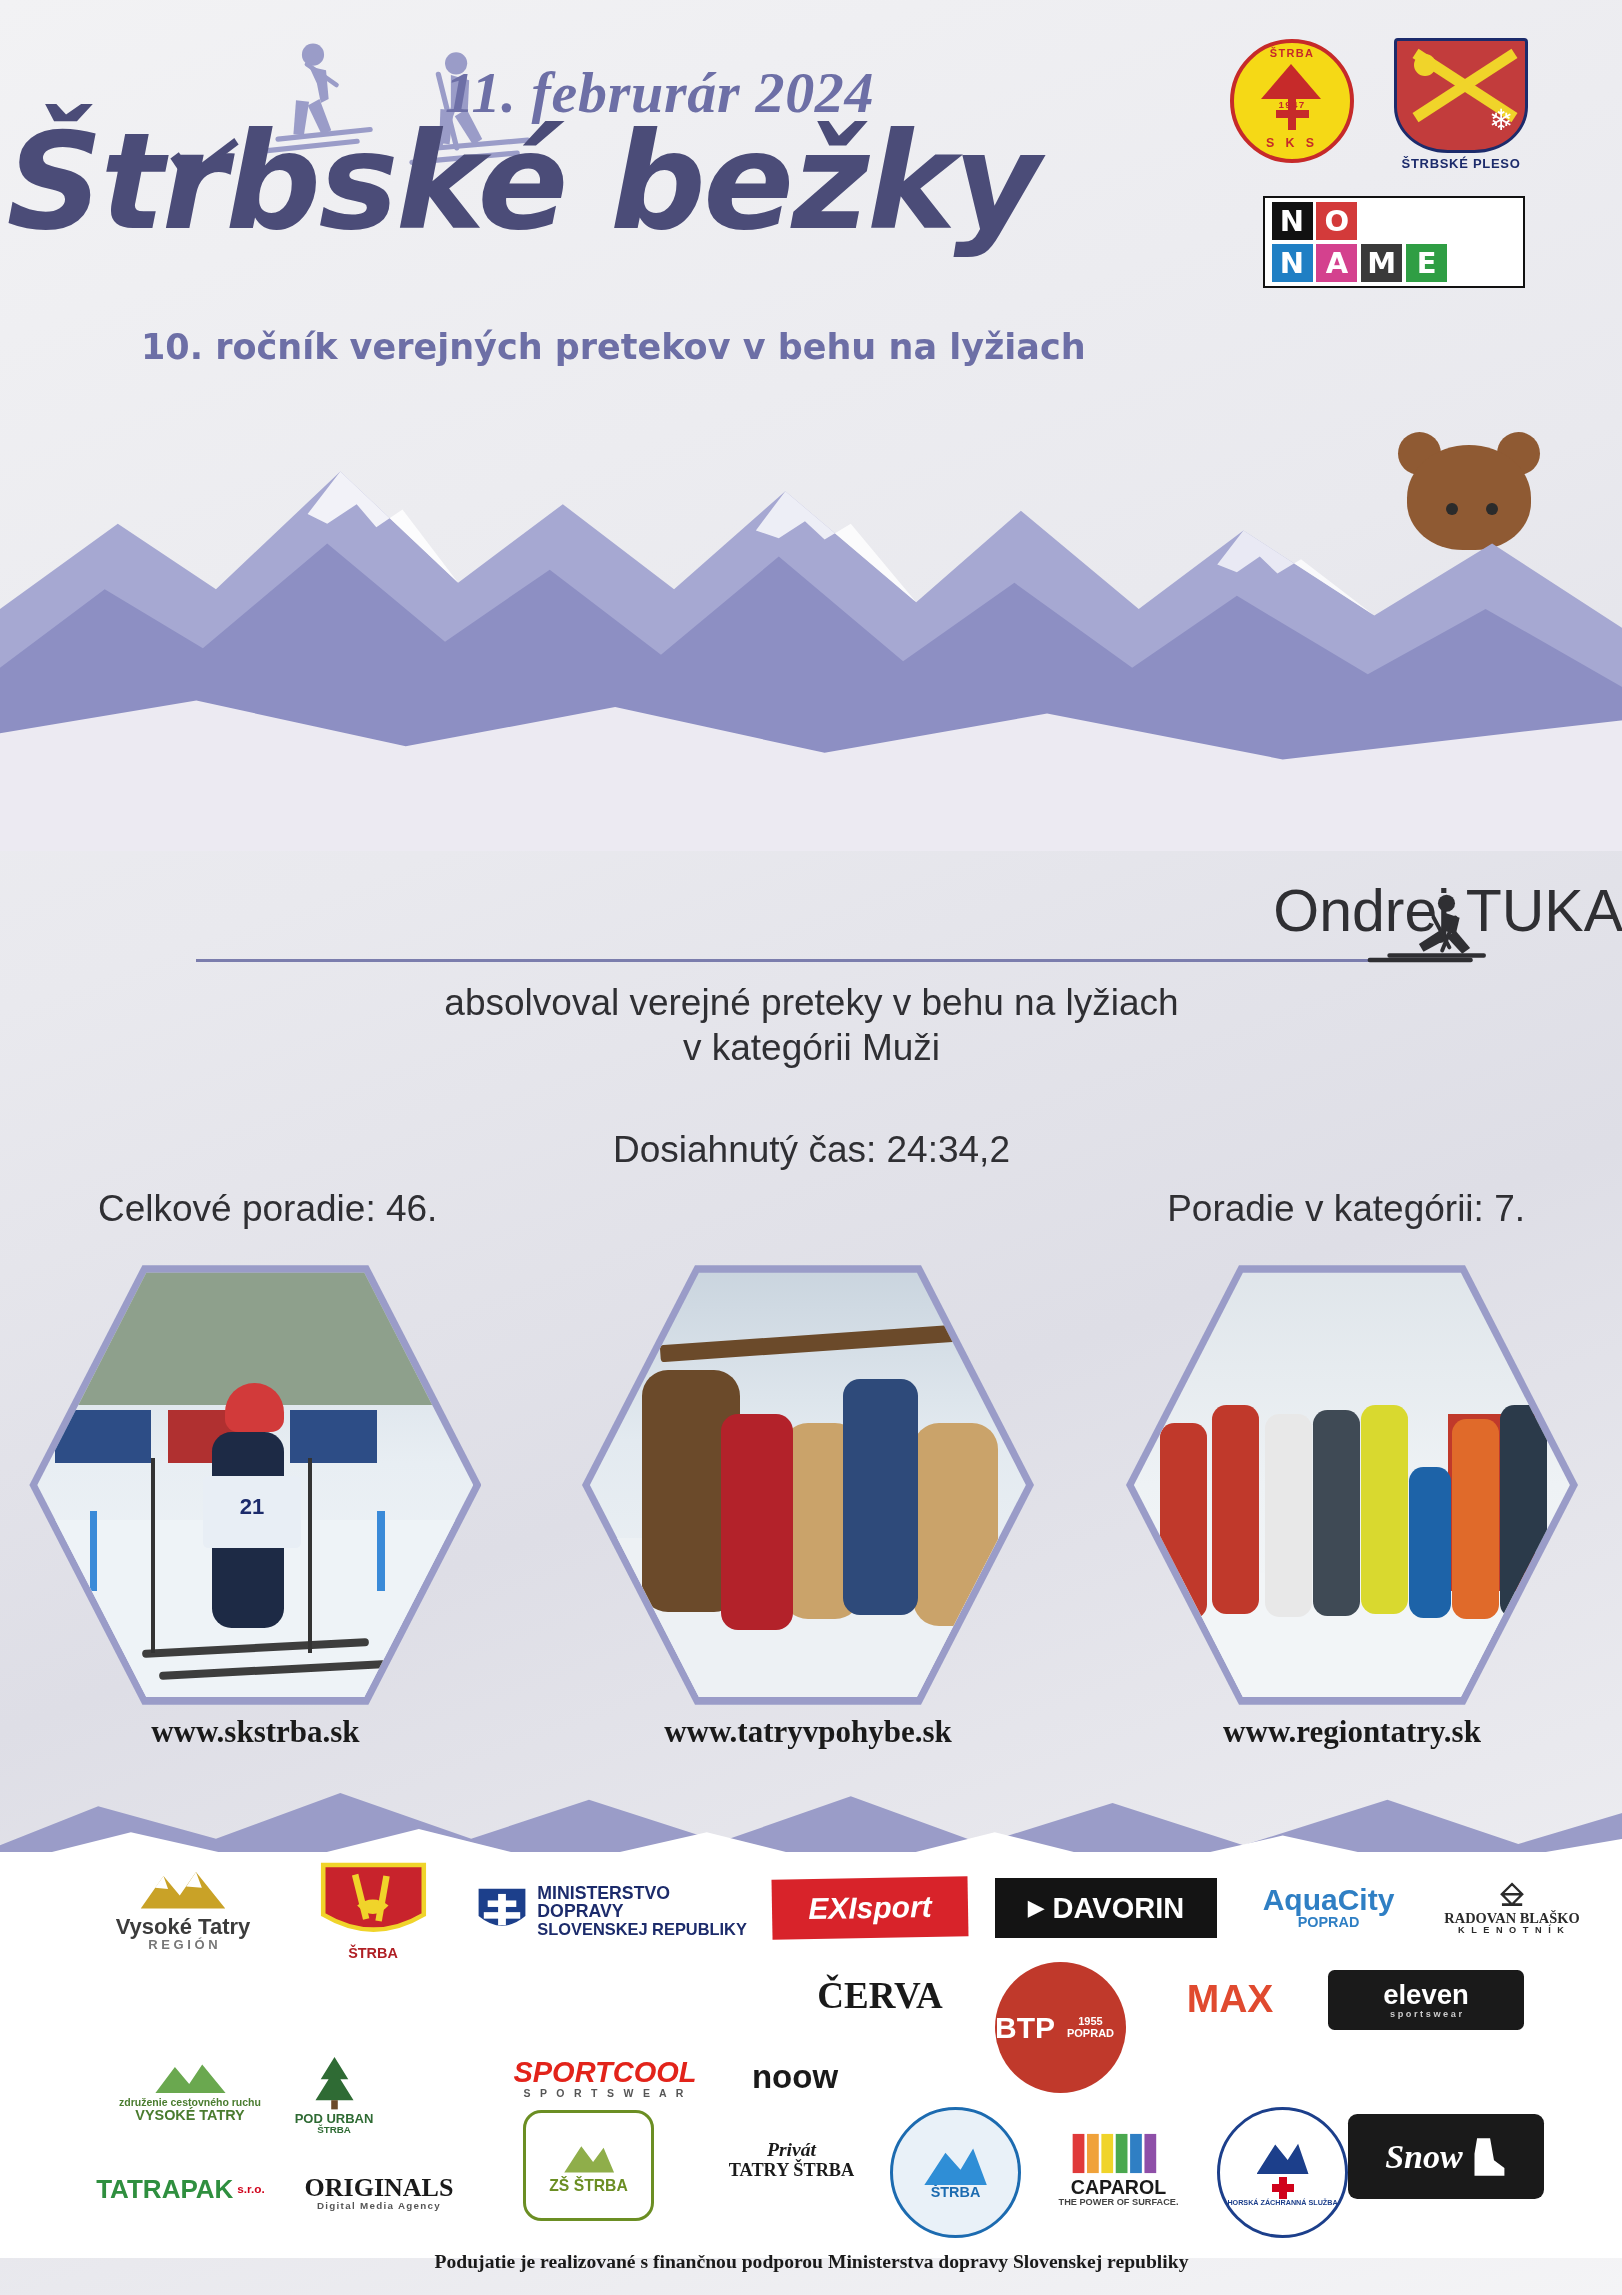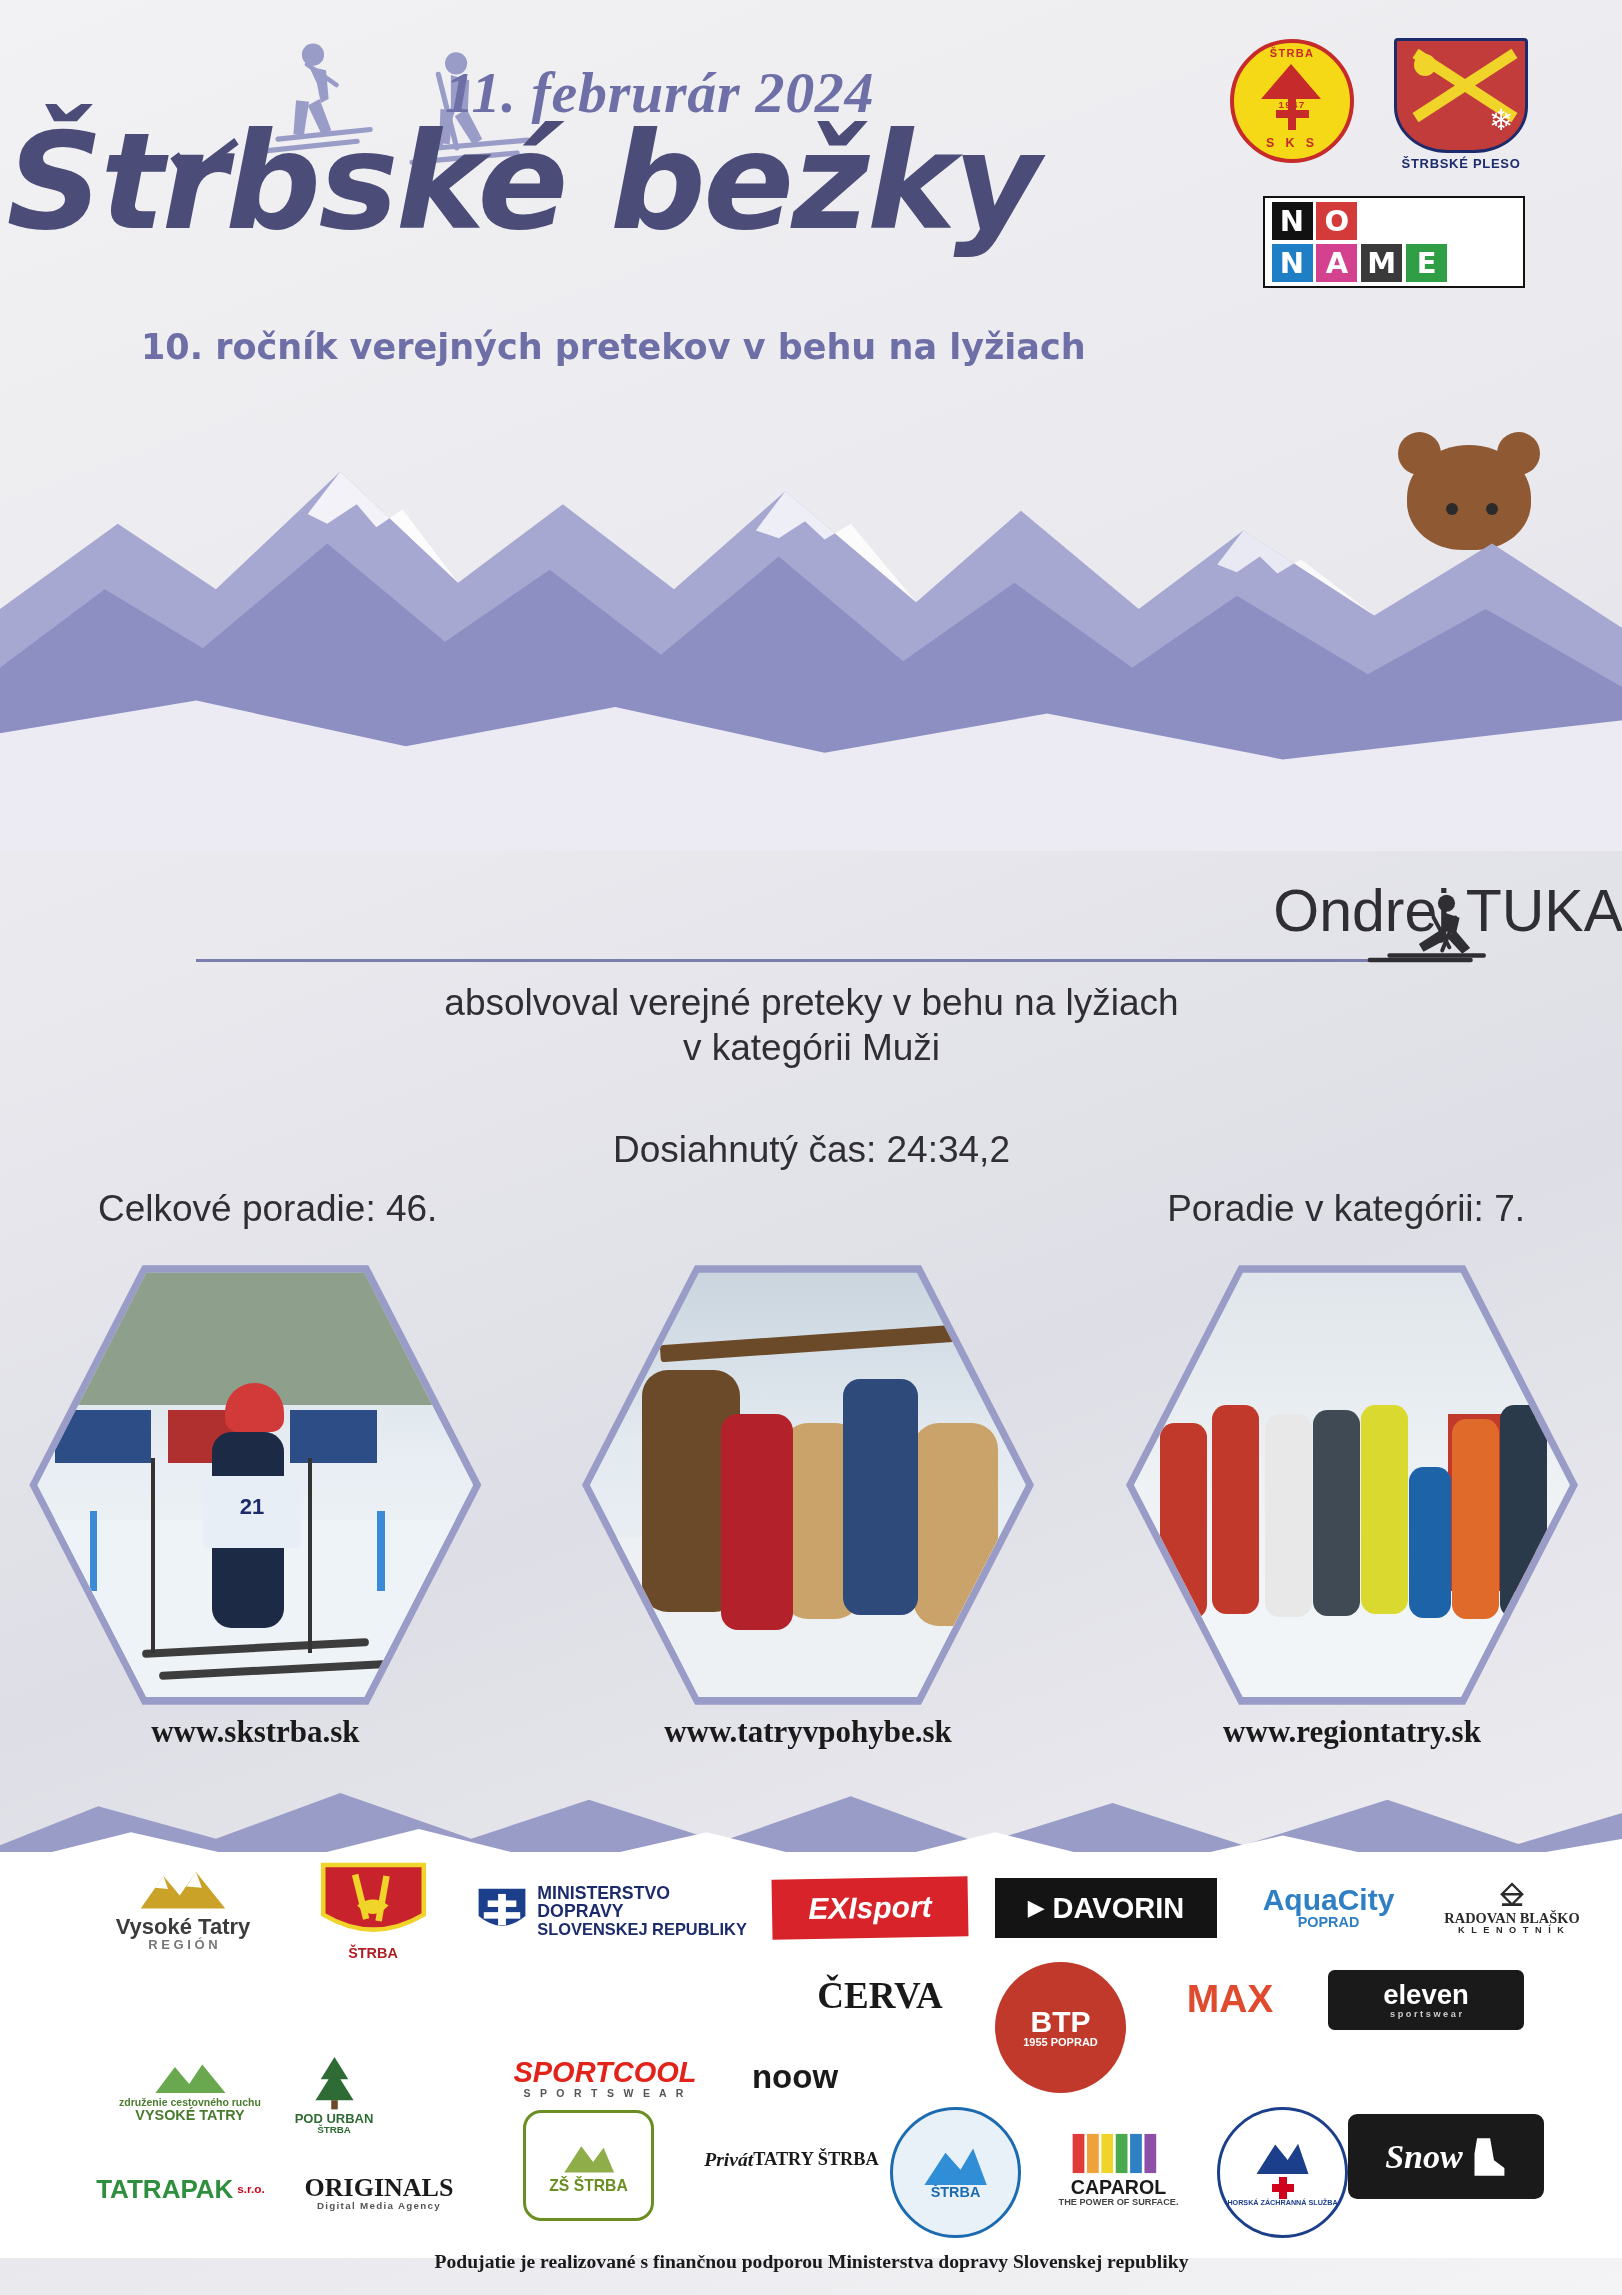--- a/index.html
+++ b/index.html
@@ -611,21 +611,21 @@
       <div class="sp-text" style="font-size:31px; color:#2b2b2b; font-family:'Liberation Serif',serif;">⎒</div>
       <div class="sp-text" style="font-size:14.4px; color:#2b2b2b; font-family:'Liberation Serif',serif;">RADOVAN BLAŠKO</div>
       <div class="sp-text" style="font-size:9.2px; color:#2b2b2b; letter-spacing:2px;">K L E N O T N Í K</div>
     </div>
 
 
     <div class="sp" style="left:785px; top:115px; width:190px; height:59px;">
       <div class="sp-text" style="font-size:37px; color:#1a1a1a; font-family:'Liberation Serif',serif;">ČERVA</div>
     </div>
 
-    <div class="sp" style="left:995px; top:110px; width:131px; height:131px; background:#c0392b; border-radius:50%; flex-direction:column;">
+    <div class="sp" style="left:995px; top:110px; width:131px; height:131px; background:#c0392b; border-radius:50%; flex-direction:row;">
       <div class="sp-text" style="font-size:30px; color:#ffffff;">BTP</div>
       <div class="sp-text" style="font-size:11px; color:#ffffff;">1955 POPRAD</div>
     </div>
 
     <div class="sp" style="left:1145px; top:118px; width:170px; height:59px;">
       <div class="sp-text" style="font-size:39px; color:#e04a2f;">MAX</div>
     </div>
 
     <div class="sp" style="left:1328px; top:118px; width:196px; height:60px; background:#1a1a1a; border-radius:6.5px; flex-direction:column;">
       <div class="sp-text" style="font-size:27.5px; color:#ffffff;">eleven</div>
@@ -659,21 +659,21 @@
     </div>
 
 
     <div class="sp" style="left:523px; top:258px; width:131px; height:111px; border:3.3px solid #6b8e23; border-radius:18.3px; flex-direction:column; box-sizing:border-box;">
       <svg width="59" height="41" viewBox="0 0 90 62">
         <path d="M8,54 L34,14 L52,38 L68,16 L84,54 Z" fill="#8fae4a"></path>
       </svg>
       <div class="sp-text" style="font-size:15.7px; color:#6b8e23;">ZŠ ŠTRBA</div>
     </div>
 
-    <div class="sp" style="left:700px; top:262px; width:183px; height:92px; flex-direction:row;">
+    <div class="sp" style="left:700px; top:262px; width:183px; height:92px; flex-direction:column;">
       <div class="sp-text" style="font-size:19.6px; color:#1a1a1a; font-family:'Liberation Serif',serif; font-style:italic;">Privát</div>
       <div class="sp-text" style="font-size:18.3px; color:#1a1a1a; font-family:'Liberation Serif',serif;">TATRY ŠTRBA</div>
     </div>
 
     <div class="sp" style="left:890px; top:255px; width:131px; height:131px; border:3.3px solid #1c6bb0; border-radius:50%; flex-direction:column; box-sizing:border-box; background:#e9f1f8;">
       <div style="width:63px; height:41px; background:#2f8ed6; clip-path:polygon(0 100%,34% 20%,58% 62%,78% 10%,100% 100%);"></div>
       <div class="sp-text" style="font-size:14.4px; color:#1c6bb0;">ŠTRBA</div>
     </div>
 
     <div class="sp" style="left:1027px; top:258px; width:183px; height:118px; flex-direction:column;">

